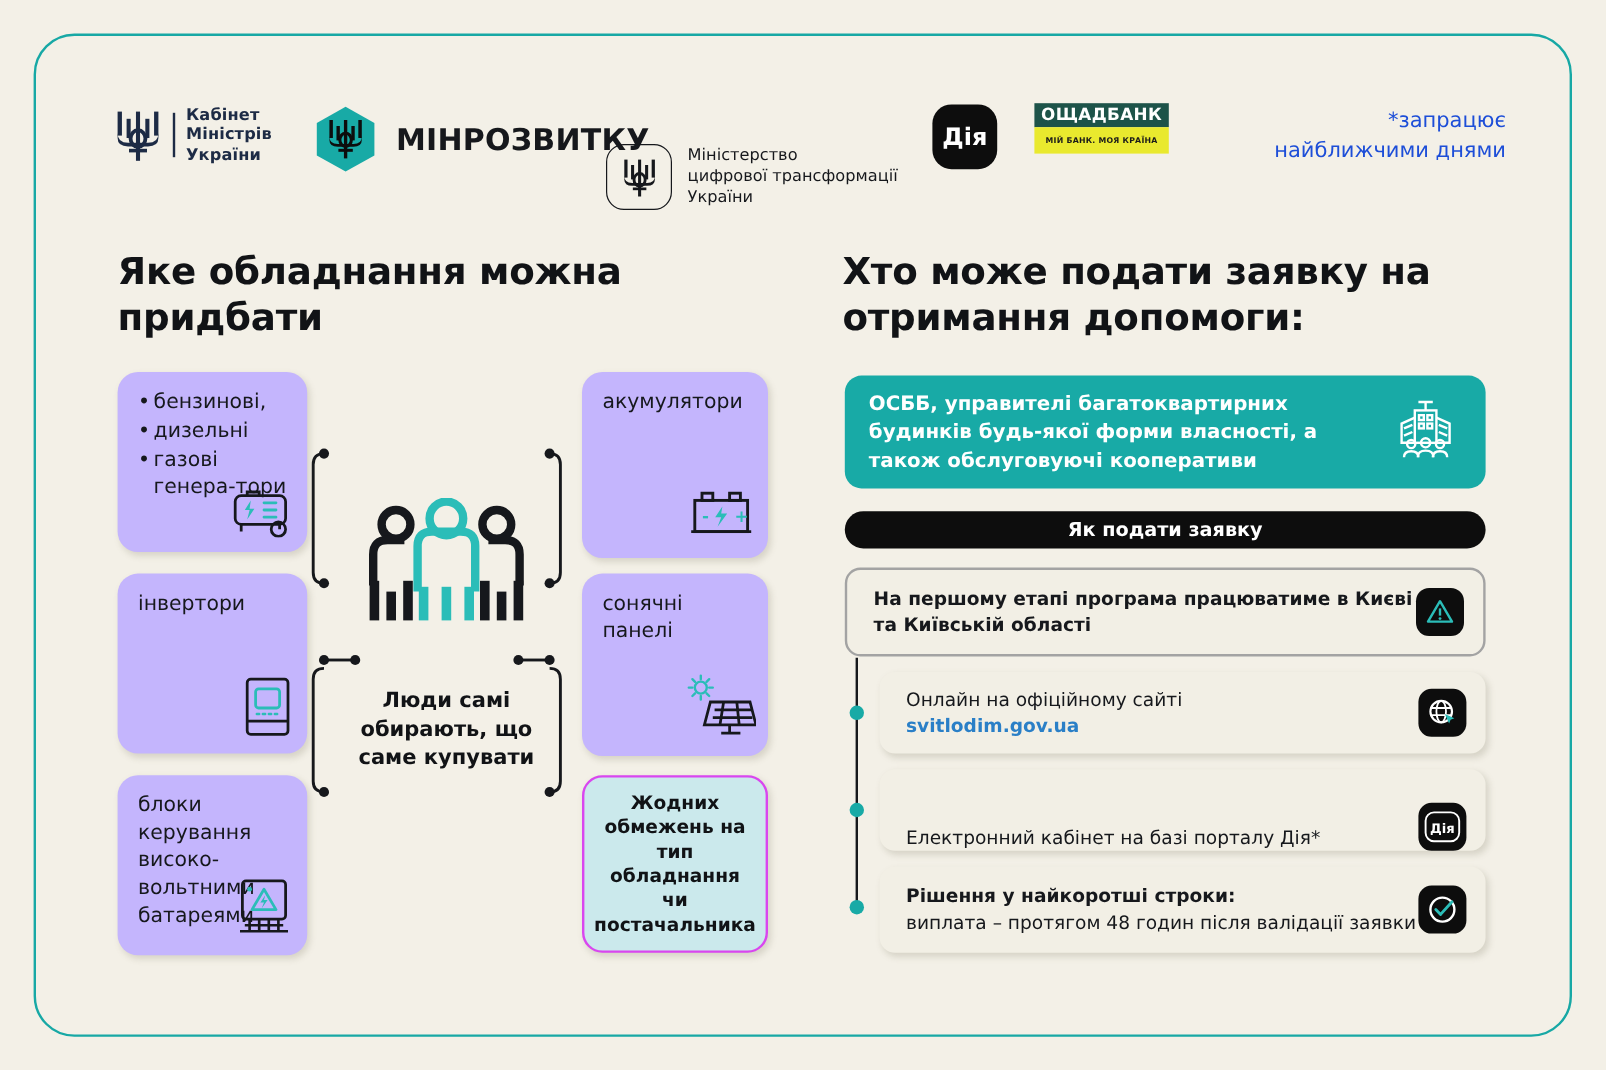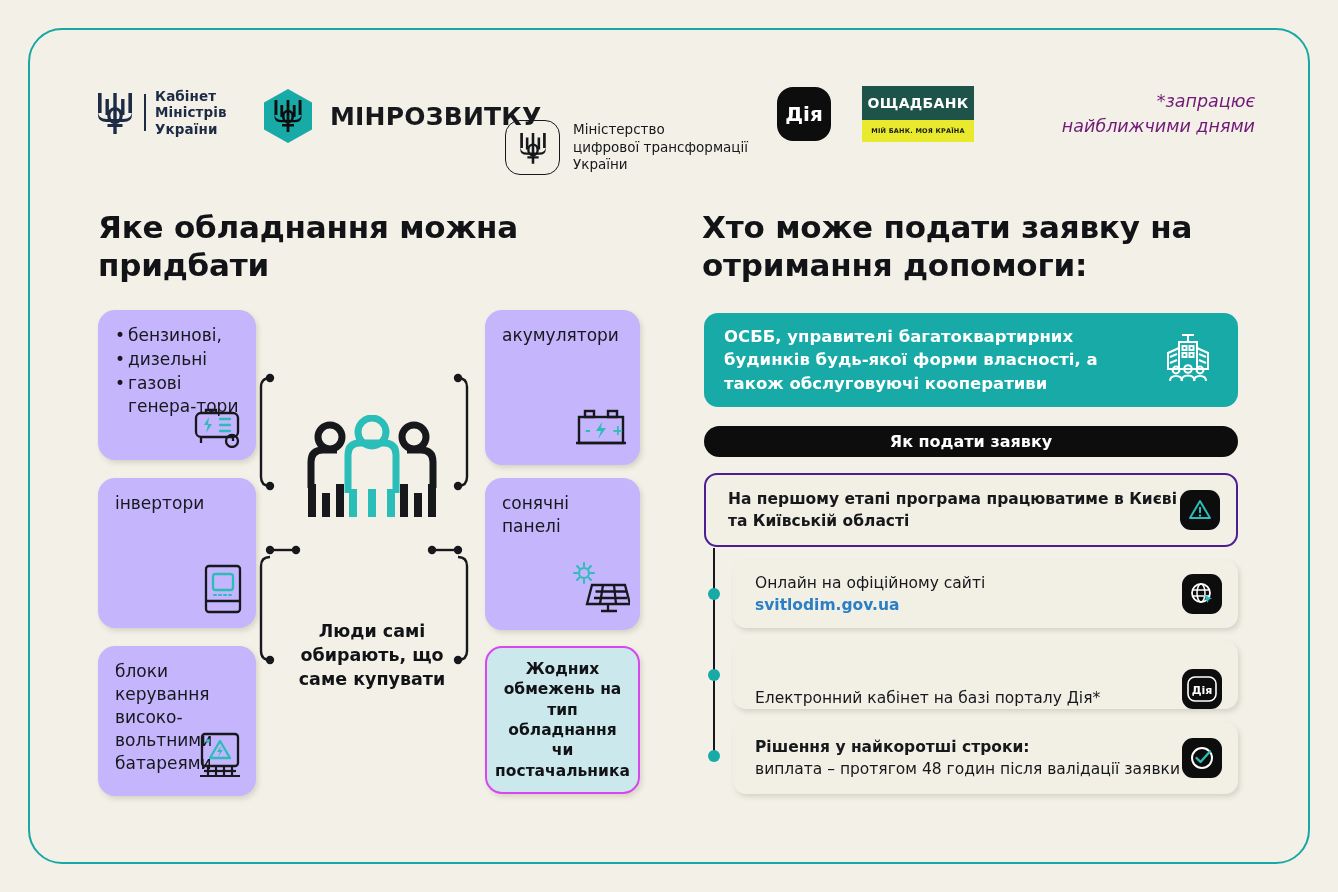--- a/index.html
+++ b/index.html
@@ -114,21 +114,21 @@
     font-weight: bold;
   }
   .logo-oschad {
     position: absolute;
     left: 767px;
     top: 6px;
     width: 112px;
     height: 56px;
   }
   .oschad-top {
-    height: 34px;
+    height: 20px;
     background: #1d5349;
     color: #fff;
     font-size: 14px;
     font-weight: bold;
     letter-spacing: .3px;
     display: flex;
     align-items: center;
     justify-content: center;
   }
   .oschad-bot {
@@ -140,24 +140,23 @@
     letter-spacing: .2px;
     display: flex;
     align-items: center;
     justify-content: center;
   }
   .note {
     position: absolute;
     right: 0px;
     top: 9px;
     text-align: right;
-    font-style: italic;
     font-size: 17.5px;
     line-height: 1.45;
-    color: #701a75;
+    color: #1d4ed8;
     width: 260px;
   }
 
   
   .title {
     position: absolute;
     font-size: 31px;
     font-weight: bold;
     line-height: 1.23;
     color: #111316;
@@ -236,21 +235,20 @@
   .people-caption {
     position: absolute;
     left: 286px;
     top: 572px;
     width: 172px;
     text-align: center;
     font-size: 17.5px;
     font-weight: bold;
     line-height: 1.38;
     color: #111316;
-    margin-top: 47px;
   }
   .connectors {
     position: absolute;
     left: 250px;
     top: 300px;
     width: 250px;
     height: 510px;
   }
 
   
@@ -294,21 +292,21 @@
   .step {
     position: absolute;
     background: #f2efe5;
     border-radius: 13px;
     box-shadow: 2px 3px 5px rgba(120,112,90,.22);
     display: flex;
     align-items: center;
     box-sizing: border-box;
   }
   .step-first {
-    border: 2px solid #4c1d95;
+    border: 2px solid #a3a3a3;
     box-shadow: none;
   }
   .step-text {
     margin-left: 22px;
     flex: 1;
     font-size: 15.5px;
     line-height: 1.42;
     color: #16181c;
   }
   .step-text .b { font-weight: bold; }

